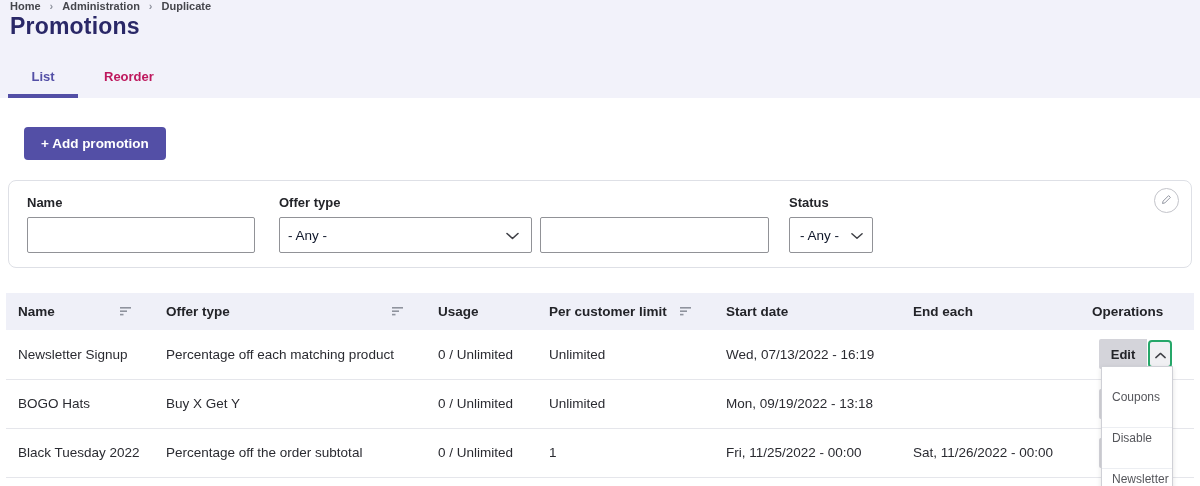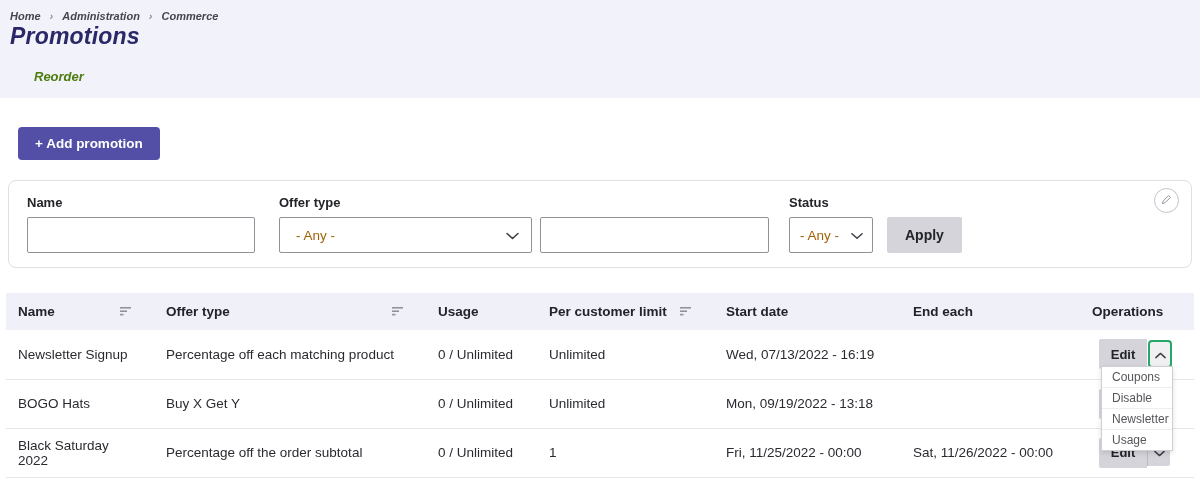--- a/index.html
+++ b/index.html
@@ -23,59 +23,58 @@
     background:#ffffff;
     color:var(--text);
     width:1200px;height:486px;
     position:relative;
     overflow:hidden;
   }
   
   .page-header{
     background:var(--header-bg);
     height:98px;
-    padding:10px 10px 0 10px;
+    padding:0 10px 0 10px;
     position:relative;
-    font-style:italic;
   }
   .breadcrumb{display:flex;align-items:center;gap:9px;font-size:11px;font-weight:bold;color:#45464c;}
   .breadcrumb a{color:#45464c;text-decoration:none;cursor:pointer;}
   .breadcrumb .sep{color:var(--icon-gray);font-size:11px;font-weight:bold;}
   .page-title{font-size:23px;font-weight:bold;color:var(--title);margin-top:1px;letter-spacing:.2px;}
   .tabs{position:absolute;left:8px;bottom:0;display:flex;}
   .tab{
-    font-size:13px;font-weight:bold;color:#4d7c0f;text-decoration:none;cursor:pointer;
+    font-size:13px;font-weight:bold;color:#be185d;text-decoration:none;cursor:pointer;
     padding:9px 0 10px 0;text-align:center;border-bottom:4px solid transparent;
   }
   .tab.t-list{width:70px;}
   .tab.t-reorder{margin-left:24px;padding-left:2px;padding-right:2px;}
   .tab.active{color:var(--accent);border-bottom-color:var(--accent);}
   
   .main{padding:29px 8px 0 8px;background:#fff;}
   .btn-primary{
     display:inline-block;background:var(--accent);color:#fff;border:none;cursor:pointer;
     font-family:inherit;font-size:13.5px;font-weight:bold;border-radius:4px;
-    height:33px;padding:4px 17px;margin-left:10px;
+    height:33px;padding:4px 17px;margin-left:16px;
   }
   
   .filter-panel{
     margin-top:20px;border:1px solid var(--panel-border);border-radius:8px;background:#fff;
     padding:16px 18px 14px 18px;position:relative;display:flex;align-items:flex-end;
     height:88px;
   }
   .f-field{display:flex;flex-direction:column;}
   .f-label{font-size:13px;font-weight:bold;margin-bottom:7px;color:var(--text);}
   .f-input{
     height:36px;border:1px solid var(--input-border);border-radius:2px;background:#fff;
     font-family:inherit;font-size:13.5px;padding:0 12px;color:var(--text);width:100%;
   }
   .f-select{
     height:36px;border:1px solid var(--input-border);border-radius:2px;background:#fff;
     display:flex;align-items:center;justify-content:space-between;
-    font-size:13.5px;color:#a16207;padding:0 12px 0 16px;cursor:pointer;
+    font-size:13.5px;color:#0f172a;padding:0 12px 0 8px;cursor:pointer;
   }
   .w-name{width:228px;margin-right:24px;}
   .w-offer{width:253px;margin-right:8px;}
   .w-coupon{width:229px;margin-right:8px;}
   .w-status{width:84px;margin-right:14px;margin-left:12px;}
   .btn-gray{
     background:var(--btn-gray);border:none;border-radius:2px;cursor:pointer;
     font-family:inherit;font-size:14px;font-weight:bold;color:var(--text);
     height:36px;padding:0 18px;
   }
@@ -109,41 +108,42 @@
   }
   .dd-toggle.focused{
     border:2px solid var(--green);border-radius:4px;background:#f0f0f3;margin-left:1px;
     width:24px;height:28px;
   }
   .dd-menu{
     position:absolute;top:27px;right:-1px;width:72px;background:#fff;
     border:1px solid #cfd0d6;box-shadow:0 2px 5px rgba(0,0,0,.12);z-index:10;
     list-style:none;
   }
-  .dd-menu li{border-top:1px solid #eceef2;}
+  .dd-menu li{border-top:1px solid #eceef2;margin-top:20px;}
   .dd-menu li:first-child{border-top:none;}
   .dd-menu a{
     display:block;font-size:12px;color:var(--muted);text-decoration:none;cursor:pointer;
     padding:4px 10px;line-height:12px;
   }
   .empty-cell{color:#2a2b31;}
 </style>
 </head>
 <body>
 
 <div class="page-header">
   <nav class="breadcrumb">
     <a>Home</a>
     <span class="sep">›</span>
     <a>Administration</a>
     <span class="sep">›</span>
-    <a>Commerce</a>
+    <a>Duplicate</a>
   </nav>
   <h1 class="page-title">Promotions</h1>
   <div class="tabs">
+    <a class="tab t-list active">List</a>
     <a class="tab t-reorder">Reorder</a>
   </div>
 </div>
 
 <div class="main">
 
   <button class="btn-primary">+ Add promotion</button>
 
   
   <div class="filter-panel">
@@ -169,21 +169,20 @@
       <label class="f-label">Status</label>
       <div class="f-select" style="padding-left:10px;padding-right:9px;">
         <span>- Any -</span>
         <span>
           <svg width="12" height="8" viewBox="0 0 13 8" fill="none">
               <path d="M1 1.5 L6.5 6.5 L12 1.5" stroke="#3f4046" stroke-width="1.6" stroke-linecap="round" stroke-linejoin="round"></path>
             </svg>
         </span>
       </div>
     </div>
-    <button class="btn-gray">Apply</button>
     <button class="edit-filters">
       <span>
         <svg width="13" height="13" viewBox="0 0 16 16" fill="none">
             <path d="M10.6 3.2 l2.2 2.2 L6 12.2 l-2.9.7 .7-2.9 z" stroke="#8f939e" stroke-width="1.2" stroke-linejoin="round"></path>
           </svg>
       </span>
     </button>
   </div>
 
   
@@ -301,21 +300,21 @@
                 <svg width="11" height="7" viewBox="0 0 13 8" fill="none">
                     <path d="M1 1.5 L6.5 6.5 L12 1.5" stroke="#3f4046" stroke-width="1.7" stroke-linecap="round" stroke-linejoin="round"></path>
                   </svg>
               </span>
             </button>
           </div>
         </td>
       </tr>
 
       <tr>
-        <td>Black Saturday 2022</td>
+        <td>Black Tuesday 2022</td>
         <td>Percentage off the order subtotal</td>
         <td>0 / Unlimited</td>
         <td>1</td>
         <td>Fri, 11/25/2022 - 00:00</td>
         <td>Sat, 11/26/2022 - 00:00</td>
         <td>
           <div class="ops-wrap">
             <button class="edit-btn">Edit</button>
             <button class="dd-toggle">
               <span>

